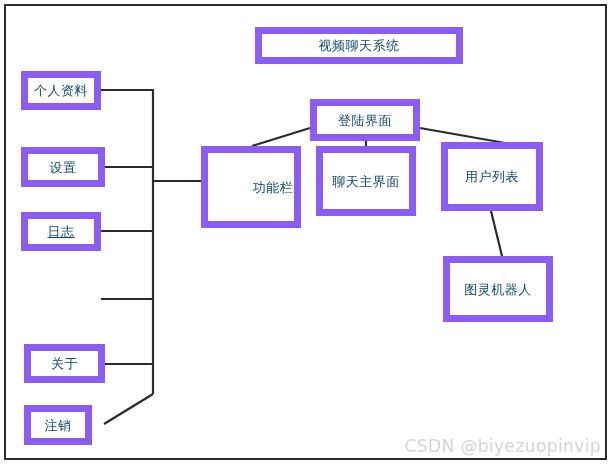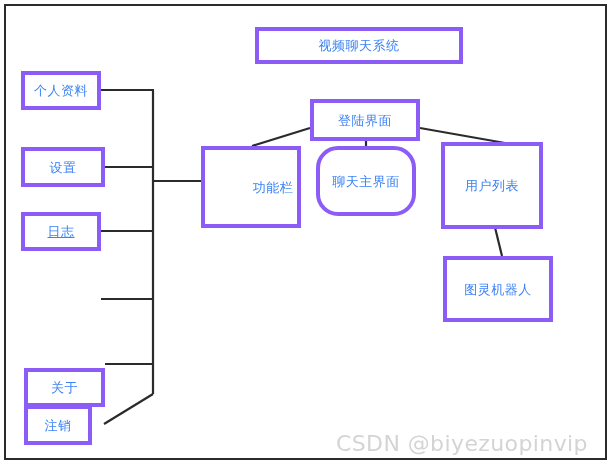--- a/index.html
+++ b/index.html
@@ -23,26 +23,26 @@
     top: 4px;
     width: 603px;
     height: 456px;
     border: 2px solid #2b2b2b;
     box-sizing: border-box;
     background: #ffffff;
   }
   .node {
     position: absolute;
     box-sizing: border-box;
-    border: 4px solid #8b5cf6;
+    border: 7px solid #8b5cf6;
     background: #ffffff;
     display: flex;
     align-items: center;
     justify-content: center;
-    color: #3b82f6;
+    color: #0c4a6e;
     font-size: 13px;
     letter-spacing: 0.5px;
     white-space: nowrap;
     z-index: 3;
   }
   .node .label {
     display: block;
     line-height: 1;
   }
   #edges {
@@ -55,24 +55,24 @@
     pointer-events: none;
   }
   #edges line, #edges polyline, #edges path {
     stroke: #2b2b2b;
     stroke-width: 2.2;
     fill: none;
     stroke-linecap: butt;
   }
   #watermark {
     position: absolute;
-    right: 27px;
+    right: 14px;
     bottom: 10px;
     color: #d4d4d4;
-    font-size: 22px;
+    font-size: 17px;
     letter-spacing: 0.4px;
     z-index: 4;
     white-space: nowrap;
   }
 </style>
 </head>
 <body>
 
 <div id="canvas">
 
@@ -102,46 +102,46 @@
   </div>
 
   <div class="node" style="left:310px; top:99px; width:110px; height:42px;">
     <span class="label">登陆界面</span>
   </div>
 
   <div class="node" style="left:201px; top:146px; width:100px; height:82px;padding-left:44px;">
     <span class="label">功能栏</span>
   </div>
 
-  <div class="node" style="left:316px; top:146px; width:100px; height:70px;border-radius:22px;">
+  <div class="node" style="left:316px; top:146px; width:100px; height:70px;">
     <span class="label">聊天主界面</span>
   </div>
 
-  <div class="node" style="left:441px; top:142px; width:102px; height:87px;">
+  <div class="node" style="left:441px; top:142px; width:102px; height:69px;">
     <span class="label">用户列表</span>
   </div>
 
   <div class="node" style="left:443px; top:256px; width:110px; height:66px;">
     <span class="label">图灵机器人</span>
   </div>
 
   <div class="node" style="left:21px; top:71px; width:80px; height:39px;font-family:Liberation Serif, serif;">
     <span class="label">个人资料</span>
   </div>
 
   <div class="node" style="left:21px; top:147px; width:84px; height:40px;">
     <span class="label">设置</span>
   </div>
 
   <div class="node" style="left:21px; top:212px; width:80px; height:39px;text-decoration:underline;">
     <span class="label">日志</span>
   </div>
 
 
-  <div class="node" style="left:24px; top:344px; width:81px; height:39px;margin-top:24px;">
+  <div class="node" style="left:24px; top:344px; width:81px; height:39px;">
     <span class="label">关于</span>
   </div>
 
   <div class="node" style="left:24px; top:405px; width:68px; height:40px;">
     <span class="label">注销</span>
   </div>
 
   <div id="watermark">CSDN @biyezuopinvip</div>
 
 </div>

